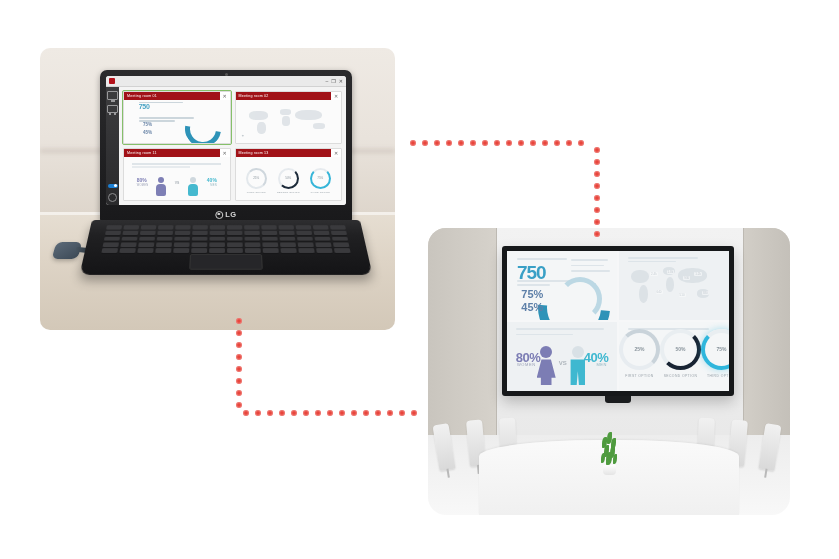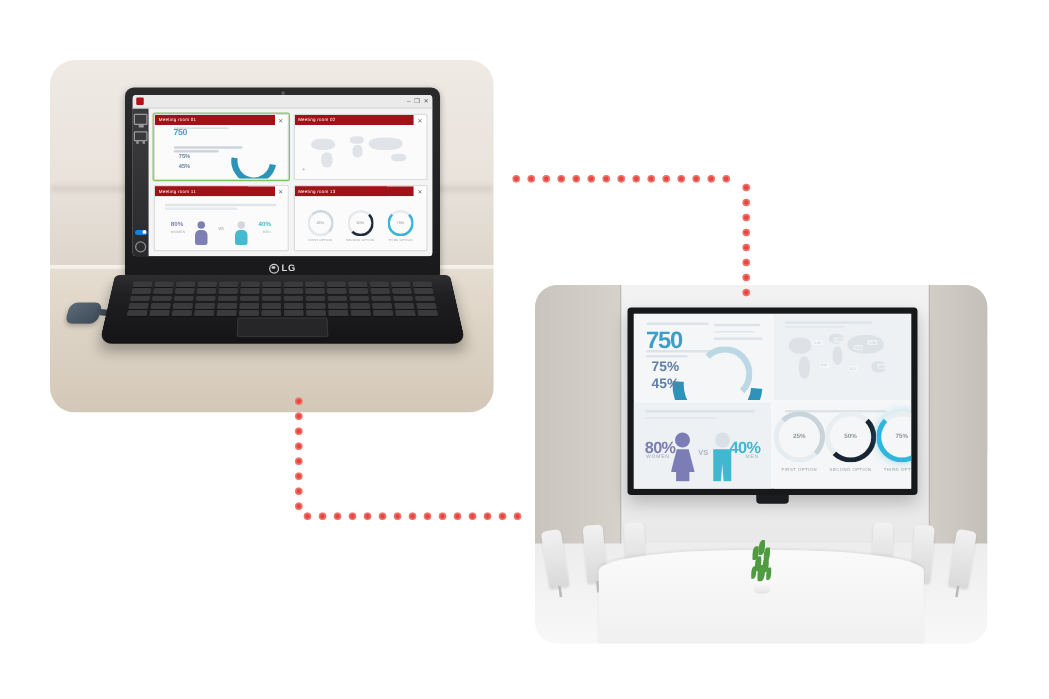--- a/index.html
+++ b/index.html
@@ -6,21 +6,21 @@
   body{width:839px;height:559px;position:relative;overflow:hidden;
        font-family:"Liberation Sans",sans-serif;}
 
   .stage{position:absolute;inset:0;background:#fff;}
 
   
   .abs{position:absolute;}
   .rnd{border-radius:16px;}
 
   
-  #laptop-scene{left:40px;top:48px;width:355px;height:282px;border-radius:20px;
+  #laptop-scene{left:40px;top:48px;width:355px;height:282px;border-radius:10px;
                 overflow:hidden;box-shadow:0 0 0 0 rgba(0,0,0,0);}
   .ls-wall{position:absolute;left:0;top:0;width:100%;height:58%;
            background:linear-gradient(180deg,#efeae4 0%,#e9e3dc 55%,#ded6cc 100%);}
   .ls-wall:after{content:"";position:absolute;left:0;top:62%;width:100%;height:4px;
            background:rgba(160,145,130,.25);filter:blur(2px);}
   .ls-desk{position:absolute;left:0;top:58%;width:100%;height:42%;
            background:linear-gradient(180deg,#e6ded2 0%,#ded4c6 40%,#d3c8b8 100%);}
   .ls-desk-edge{position:absolute;left:0;top:58%;width:100%;height:3px;
            background:rgba(255,255,255,.55);}
 

